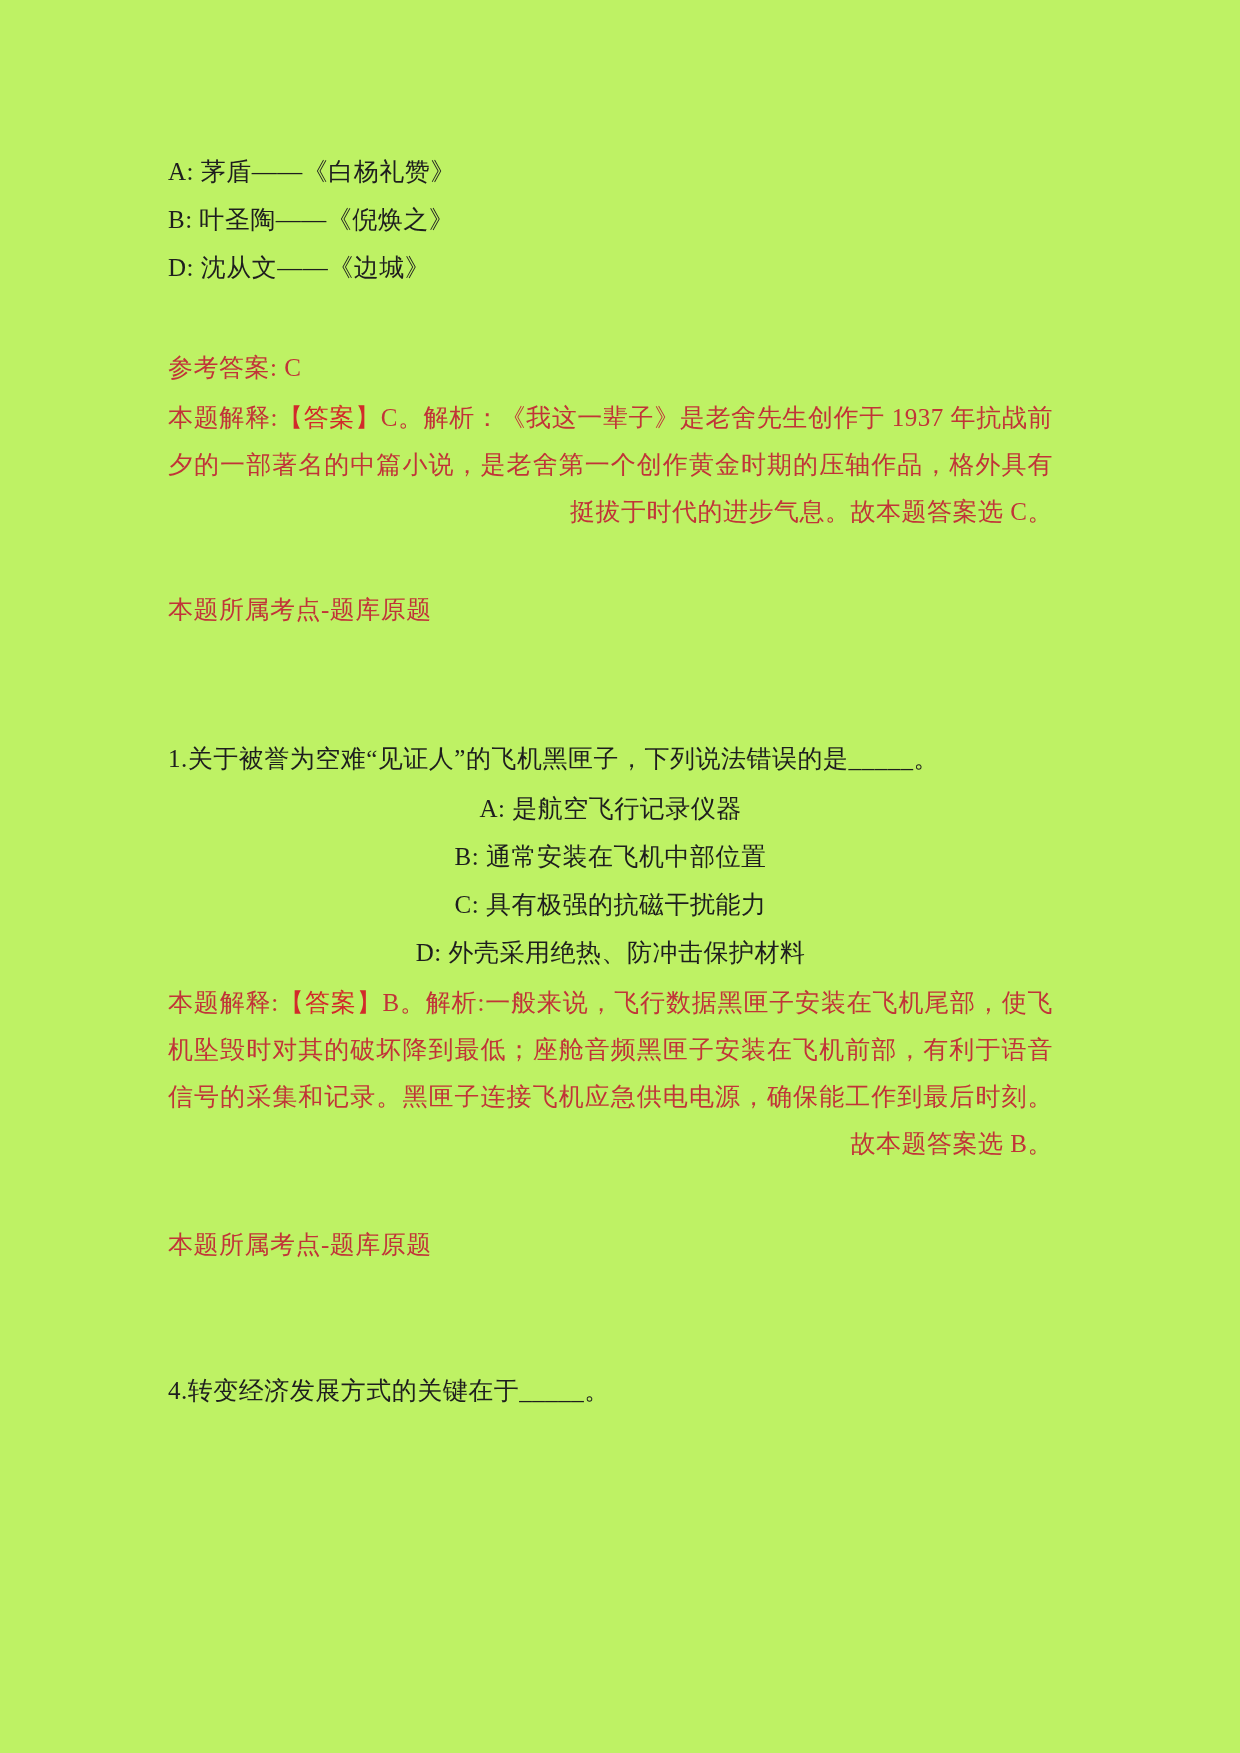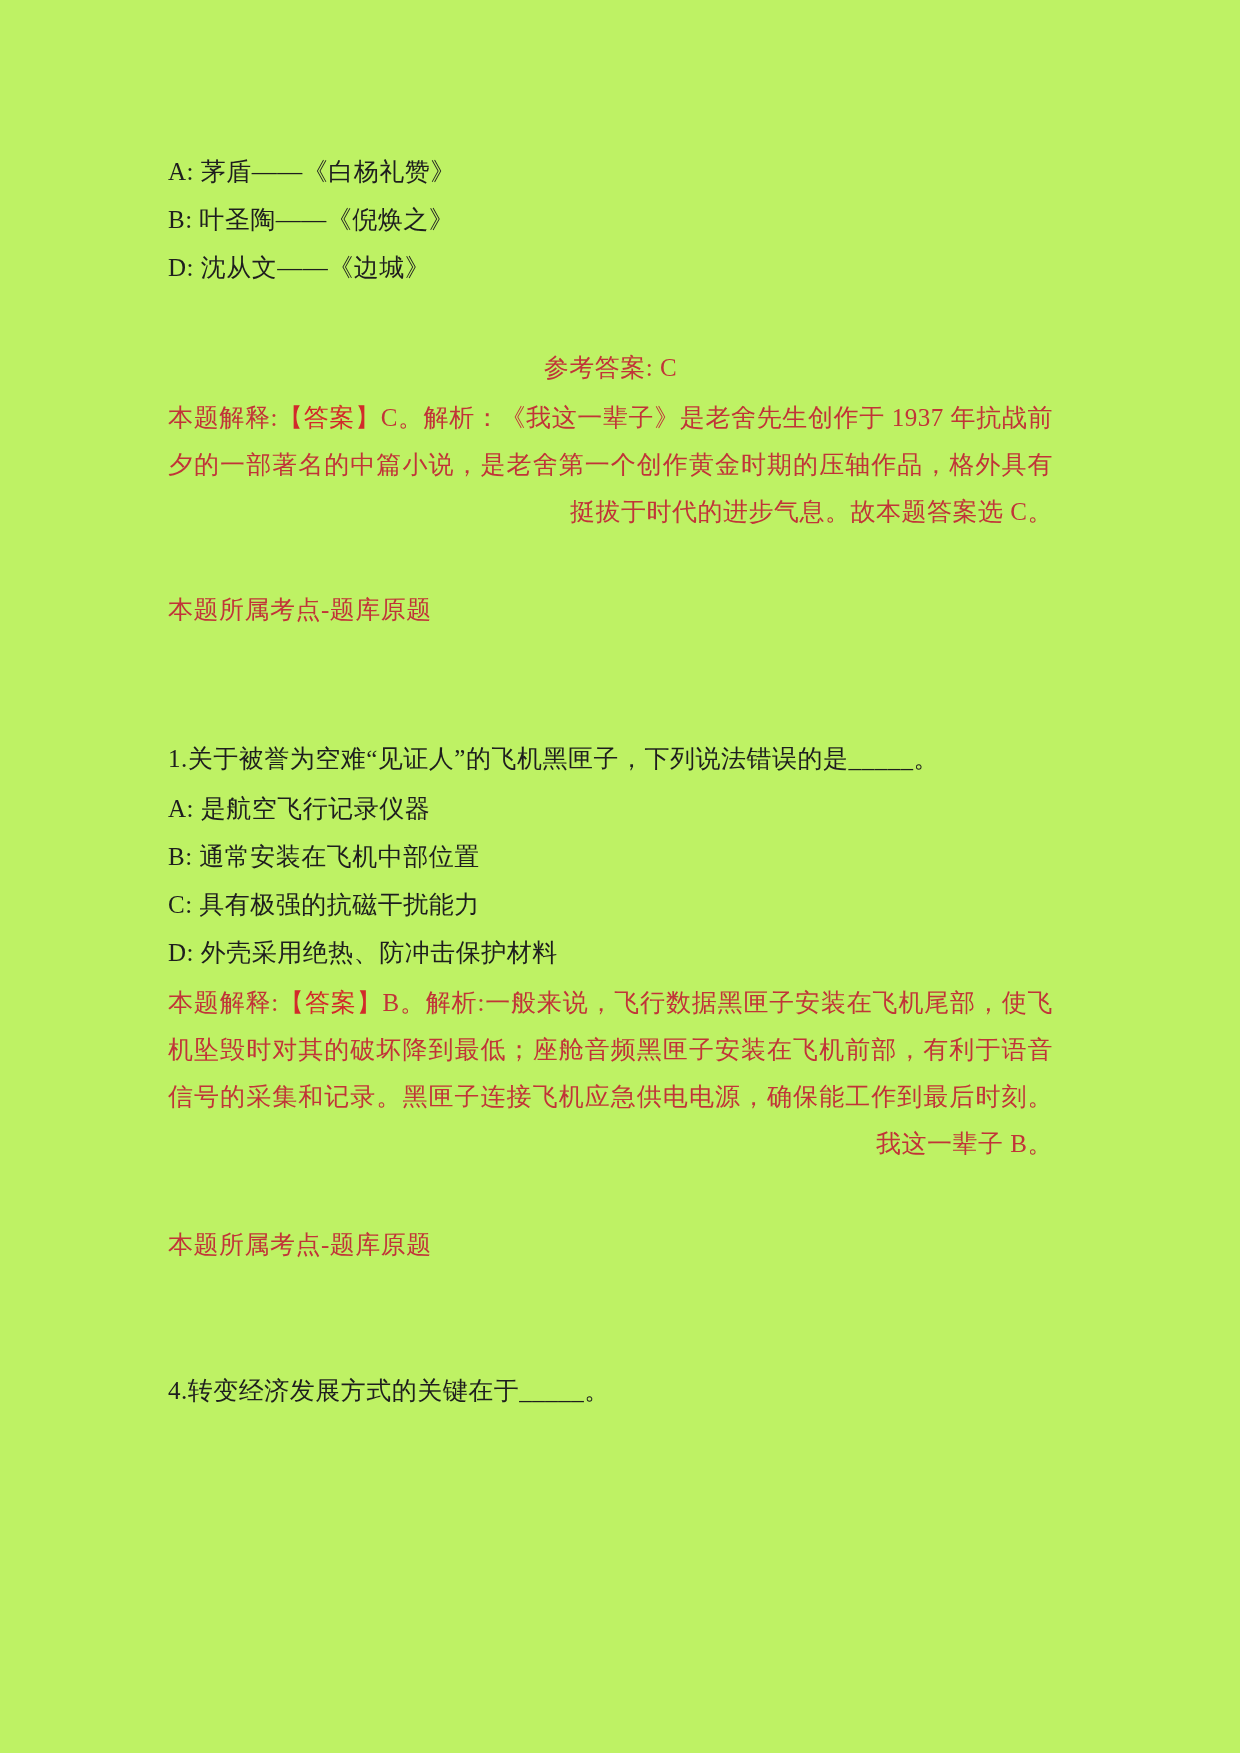--- a/index.html
+++ b/index.html
@@ -43,23 +43,23 @@
     color: #c13438;
   }
   .answer-tag {
     color: #d22a2a;
   }
   .source-link {
     color: #c13438;
     cursor: pointer;
     margin-top: 8px;
   }
-  .mt2   { margin-top: 2px; }
+  .mt2   { margin-top: 2px; text-align: center; }
   .mt51  { margin-top: 51px; }
-  .mt52  { margin-top: 52px; text-align: center; }
+  .mt52  { margin-top: 52px; }
   .mt54  { margin-top: 54px; }
   .mt98  { margin-top: 98px; }
   .mt101 { margin-top: 101px; }
 </style>
 </head>
 <body>
 
 <div class="page">
   <div class="content">
 
@@ -87,21 +87,21 @@
         <div class="line">B: 通常安装在飞机中部位置</div>
         <div class="line">C: 具有极强的抗磁干扰能力</div>
         <div class="line">D: 外壳采用绝热、防冲击保护材料</div>
       </div>
 
 
       <div>
         <div class="para-line just mt2"><span>本题解释:</span><span class="answer-tag">【答案】</span><span>B。解析:一般来说，飞行数据黑匣子安装在飞机尾部，使飞</span></div>
         <div class="para-line just">机坠毁时对其的破坏降到最低；座舱音频黑匣子安装在飞机前部，有利于语音</div>
         <div class="para-line just">信号的采集和记录。黑匣子连接飞机应急供电电源，确保能工作到最后时刻。</div>
-        <div class="para-line">我这一辈子 B。</div>
+        <div class="para-line">故本题答案选 B。</div>
       </div>
 
       <div class="line mt54"><span class="source-link">本题所属考点-题库原题</span></div>
     </section>
 
     <section>
       <div class="line mt98">4.转变经济发展方式的关键在于_____。</div>
     </section>
 
   </div>

